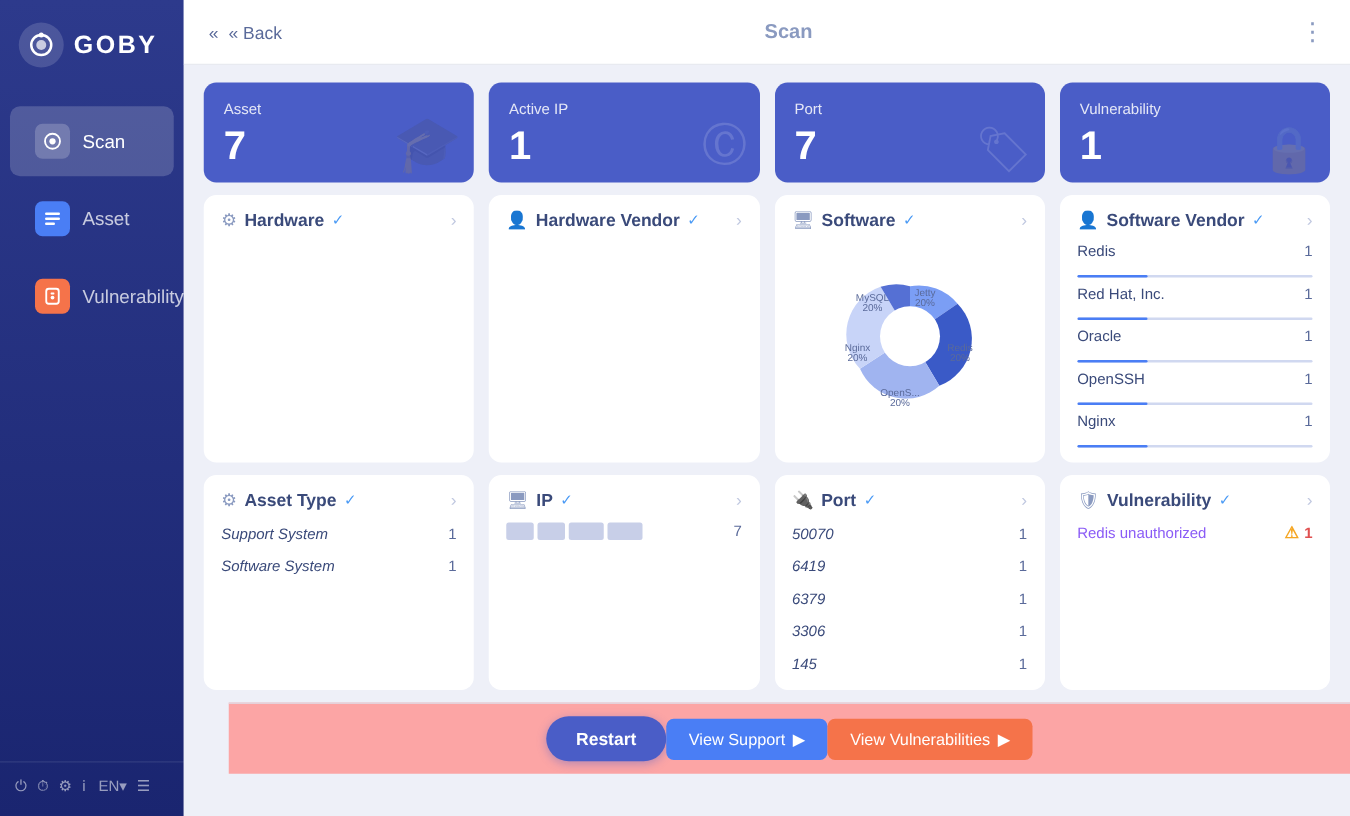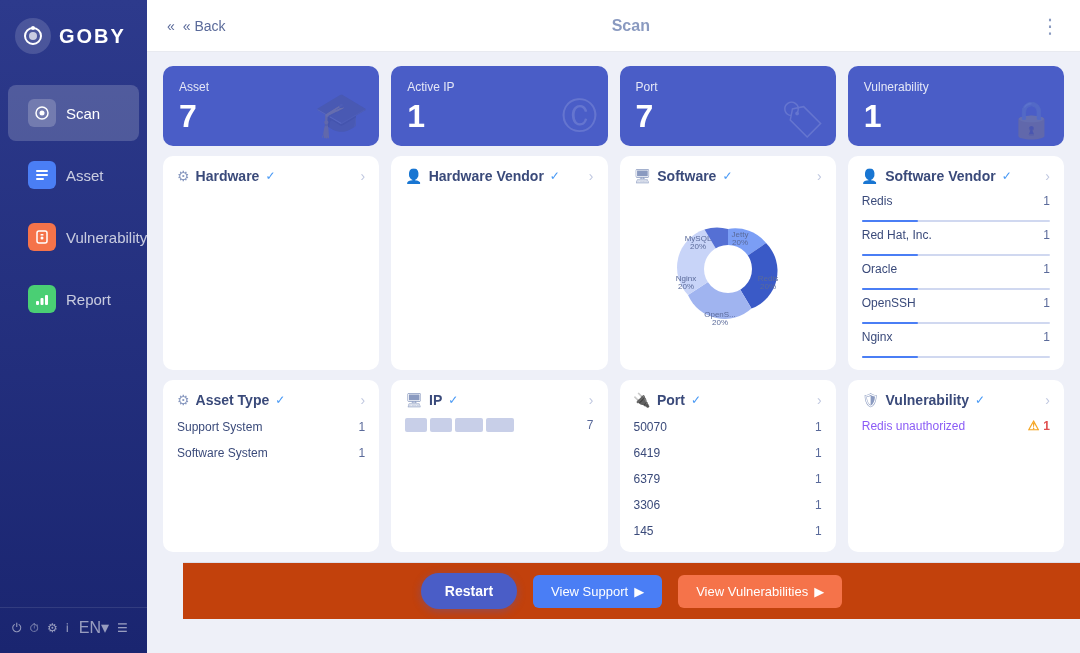--- a/index.html
+++ b/index.html
@@ -216,21 +216,21 @@
     
     .data-list { display: flex; flex-direction: column; gap: 8px; }
     .data-row {
       display: flex;
       justify-content: space-between;
       align-items: center;
       font-size: 12px;
       color: #3a4a7a;
       padding: 2px 0;
     }
-    .data-row-label { flex: 1; }
+    .data-row-label { flex: 1; font-style: italic; }
     .data-row-value { color: #5a6a9a; font-size: 12px; }
 
     .ip-row {
       display: flex;
       justify-content: space-between;
       align-items: center;
       font-size: 12px;
       color: #3a4a7a;
     }
     .ip-block {
@@ -257,26 +257,25 @@
       display: flex;
       align-items: center;
       gap: 4px;
       color: #e05050;
       font-weight: 600;
     }
     .warn-icon { color: #f5a623; font-size: 13px; }
 
     
     .bottom-bar {
-      background: #c2410c;
+      background: #fca5a5;
       padding: 10px 20px;
       display: flex;
       justify-content: center;
       align-items: center;
-      gap: 16px;
       border-top: 1px solid #dde0ec;
       margin-left: 36px;
     }
     .btn-restart {
       background: #4a5dc7;
       color: white;
       border: none;
       border-radius: 50px;
       padding: 10px 24px;
       font-size: 14px;
@@ -359,39 +358,29 @@
       <div class="nav-icon vuln">
         <svg width="16" height="16" viewBox="0 0 16 16" fill="white">
           <rect x="3" y="2" width="10" height="12" rx="2" stroke="white" stroke-width="1.5" fill="none"></rect>
           <circle cx="8" cy="9" r="1.5" fill="white"></circle>
           <rect x="6.5" y="5" width="3" height="1.5" rx="0.5" fill="white"></rect>
         </svg>
       </div>
       <span>Vulnerability</span>
     </div>
 
-    <div class="nav-item">
-      <div class="nav-icon report">
-        <svg width="16" height="16" viewBox="0 0 16 16" fill="white">
-          <rect x="2" y="10" width="3" height="4" rx="1" fill="white"></rect>
-          <rect x="6.5" y="7" width="3" height="7" rx="1" fill="white"></rect>
-          <rect x="11" y="4" width="3" height="10" rx="1" fill="white"></rect>
-        </svg>
-      </div>
-      <span>Report</span>
-    </div>
   </div>
 
   <div class="sidebar-bottom">
     <div class="sidebar-bottom-icons">
       <span>⏻</span>
       <span>⏱</span>
       <span>⚙</span>
       <span>ℹ</span>
-      <span style="margin-left:2px;font-size:16px;">EN▾</span>
+      <span style="margin-left:2px;font-size:12px;">EN▾</span>
       <span class="hamburger">☰</span>
     </div>
   </div>
 </div>
 
 <div class="main">
 
   <div class="header">
     <div class="header-left">
       <span>«</span>

